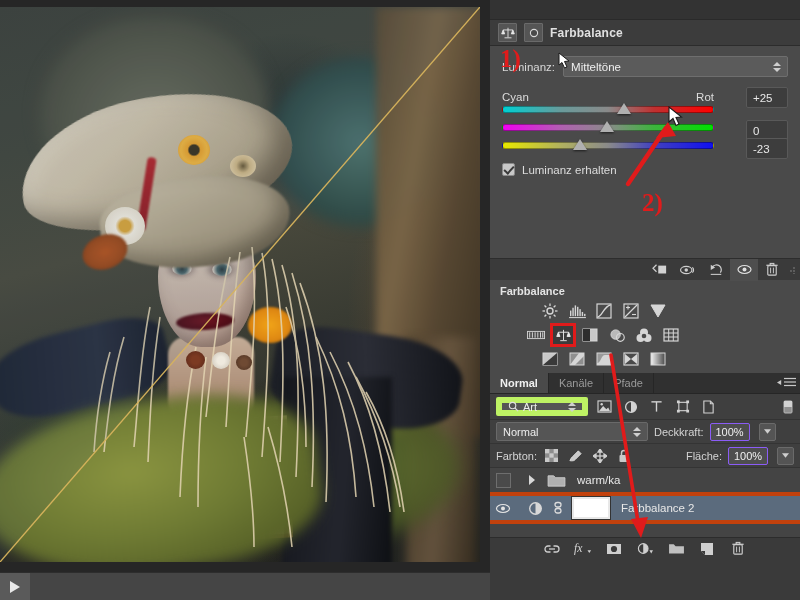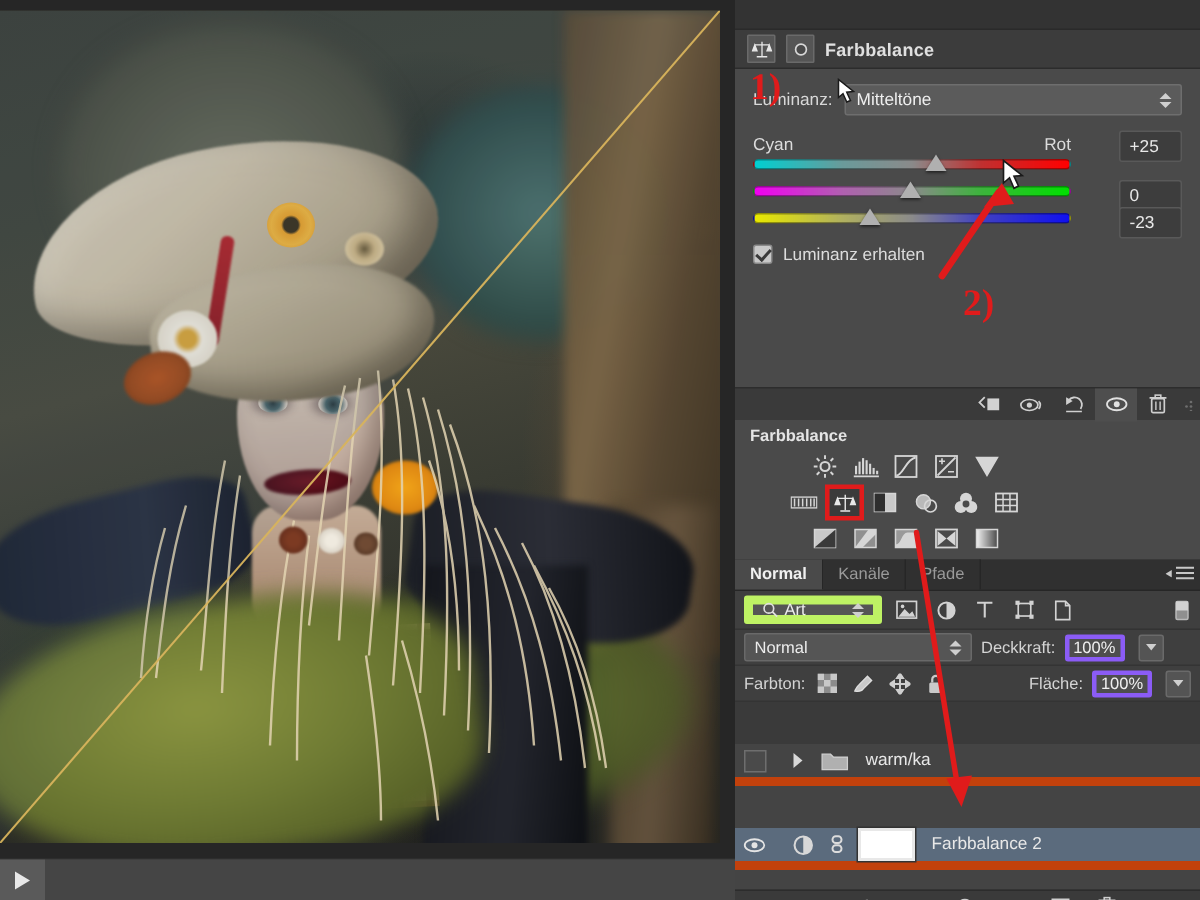--- a/index.html
+++ b/index.html
@@ -281,34 +281,34 @@
     height: 24px; background: #3f3f3f; display: flex; align-items: center;
     padding: 0 6px; gap: 6px; border-bottom: 1px solid #343434;
   }
   #blend-select {
     width: 152px; height: 19px; background: #555; border: 1px solid #696969; border-radius: 2px;
     display: flex; align-items: center; padding: 0 6px; font-size: 11px; color: #ededed;
     position: relative; cursor: pointer;
   }
   .lbl { font-size: 11px; color: #d4d4d4; }
   .num-box {
-    height: 18px; min-width: 40px; background: #4e4e4e; border: 3px solid #8b5cf6;
+    height: 18px; min-width: 40px; background: #4e4e4e; border: 1px solid #8b5cf6;
     border-radius: 2px; font-size: 11px; color: #efefef; display: flex; align-items: center;
     justify-content: center; cursor: text;
   }
   .num-arrow {
     width: 17px; height: 18px; background: #545454; border: 1px solid #6a6a6a; border-radius: 2px;
     display: flex; align-items: center; justify-content: center; cursor: pointer; margin-left: 3px;
   }
   .lock-ico { width: 18px; height: 18px; display: flex; align-items: center; justify-content: center; cursor: pointer; }
 
   #layer-list { background: #444; }
   .layer-row {
     height: 28px; display: flex; align-items: center; gap: 4px;
-    border-bottom: 6px solid #c2410c; position: relative; margin-top: 28px;
+    border-bottom: 4px solid #c2410c; position: relative;
   }
   .layer-row.selected { background: #5b6b7d; }
   .eye-cell { width: 26px; height: 28px; display: flex; align-items: center; justify-content: center; cursor: pointer; }
   .empty-chk { width: 15px; height: 15px; border: 1px solid #6e6e6e; background: #4a4a4a; }
   .lname { font-size: 11.5px; color: #e8e8e8; margin-left: 7px; }
   .thumb-img {
     width: 26px; height: 22px; border: 1px solid #777;
     background: radial-gradient(ellipse at 40% 40%, #b8ab96 0%, #6b6050 45%, #2b2a24 100%);
   }
   .thumb-white { width: 38px; height: 22px; background: #fff; border: 2px solid #e8e8e8; outline: 1px solid #333; }

